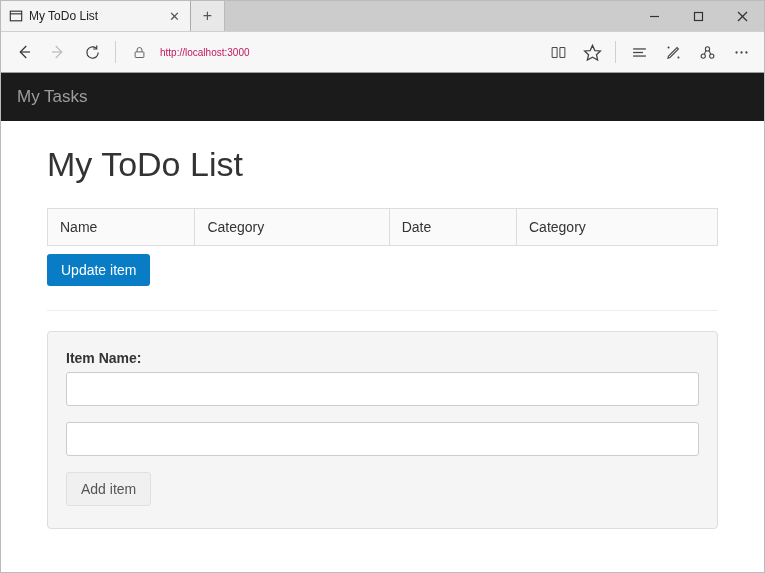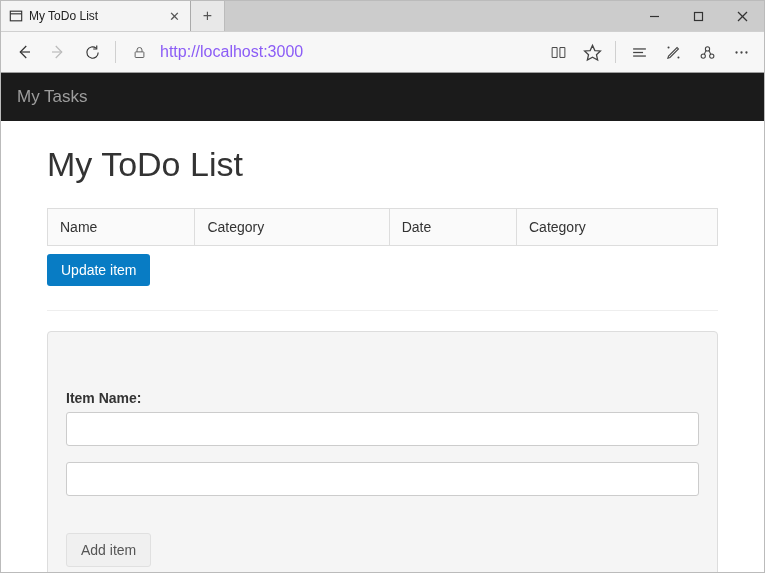--- a/index.html
+++ b/index.html
@@ -48,21 +48,21 @@
       padding: 0 6px;
     }
     .nav-btn {
       width: 34px; height: 34px;
       display:flex; align-items:center; justify-content:center;
       color:#333;
     }
     .nav-btn.disabled { color: #bbb; }
     .addr-sep { width:1px; height:22px; background:#d0d0d0; margin:0 6px; }
     .lock { width:34px; display:flex; align-items:center; justify-content:center; color:#666; }
-    .url-box { flex:1; font-size:16px; color:#8b5cf6; padding-left: 4px; }
+    .url-box { flex:1; font-size:10px; color:#be185d; padding-left: 4px; }
     .tool-btn {
       width: 34px; height: 34px;
       display:flex; align-items:center; justify-content:center;
       color:#444;
     }
 
     
     .app-header {
       background: #1b1b1b;
       color: #9d9d9d;
@@ -113,40 +113,39 @@
       background: #f5f5f5;
       border-radius: 4px;
       padding: 18px 18px 22px;
     }
     .form-label {
       font-size: 14px;
       font-weight: 700;
       color: #333;
       display:block;
       margin-bottom: 6px;
-      margin-top: 40px;
     }
     .form-input {
       width: 100%;
       height: 34px;
       border: 1px solid #ccc;
       border-radius: 3px;
       background: #fff;
       padding: 4px 10px;
       font-size: 14px;
       margin-bottom: 16px;
     }
     .btn-default {
       background: #f0f0f0;
       color: #555;
       border: 1px solid #e0e0e0;
       padding: 8px 14px;
       font-size: 14px;
       border-radius: 3px;
-      margin-top: 21px;
+      margin-top: 0;
     }
 
     svg { display:block; }
   </style>
 </head>
 <body>
 
 <div class="chrome">
   <div class="tab-row">
     <div class="tab">

